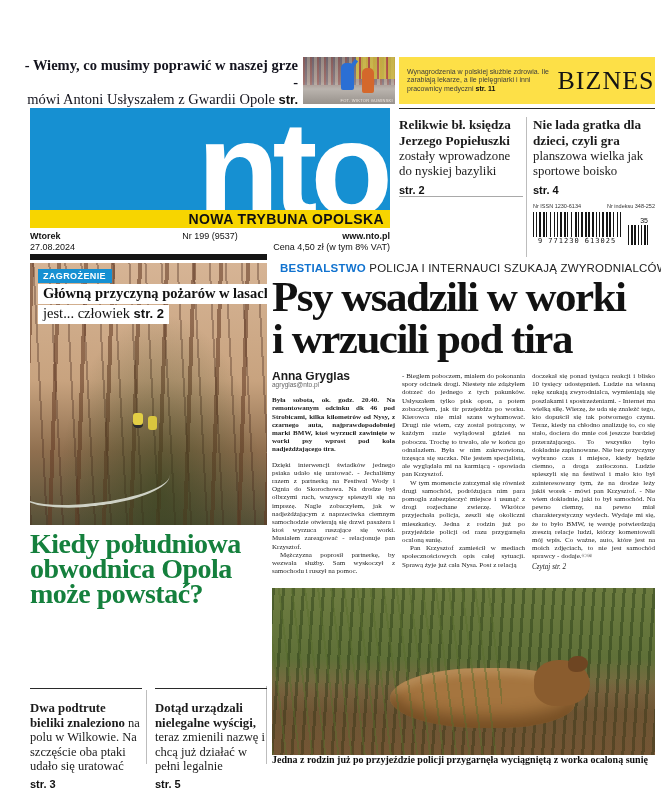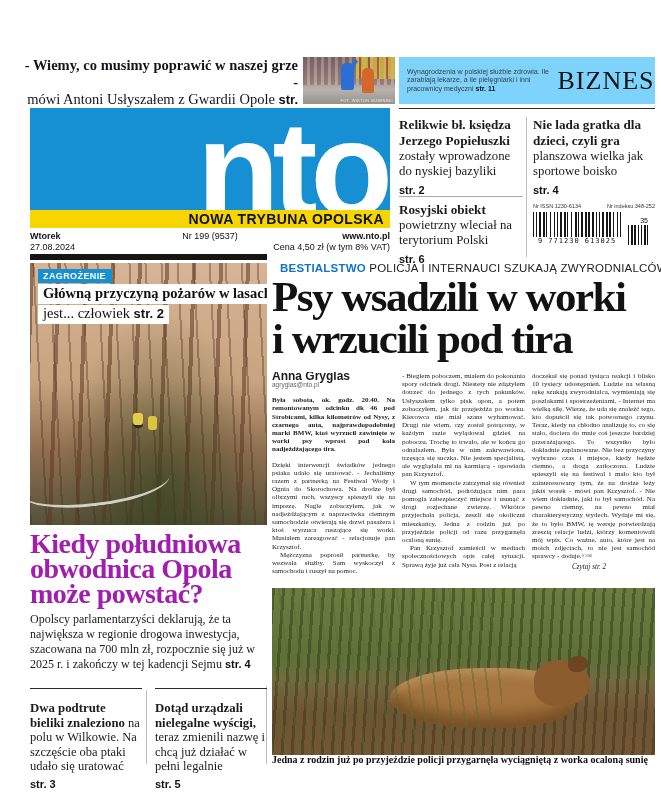--- a/index.html
+++ b/index.html
@@ -17,21 +17,21 @@
   .hb-seats{position:absolute;right:0;top:0;width:42%;height:46%;opacity:.75;
     background:repeating-linear-gradient(90deg,#d8c23a 0 3px,#b8463a 3px 5px,#d8c23a 5px 9px);}
   .hb-crowd{position:absolute;left:0;top:0;width:100%;height:60%;opacity:.6;
     background:repeating-linear-gradient(90deg,rgba(150,40,40,.5) 0 2px,rgba(60,60,100,.4) 2px 4px,rgba(220,210,190,.4) 4px 7px);}
   .hb-pblue{position:absolute;left:38px;top:6px;width:13px;height:27px;background:#2b6fd4;border-radius:5px 5px 2px 2px;}
   .hb-parm{position:absolute;left:48px;top:2px;width:4px;height:12px;background:#2b6fd4;transform:rotate(35deg);}
   .hb-porange{position:absolute;left:59px;top:11px;width:12px;height:25px;background:#d4682b;border-radius:5px 5px 2px 2px;}
   .hb-credit{position:absolute;right:2px;bottom:1px;font-size:4px;letter-spacing:.3px;color:#f0e9e2;text-transform:uppercase;}
 
   
-  .biznes{left:399px;top:57px;width:256px;height:47px;background:#7dd3fc;display:flex;align-items:center;}
+  .biznes{left:399px;top:57px;width:256px;height:47px;background:#fde047;display:flex;align-items:center;}
   .biznes-text{width:148px;padding:4px 2px 4px 8px;font-size:7px;line-height:8.6px;color:#3c3c3c;}
   .biznes-text .pref{font-size:7px;}
   .biznes-logo{flex:1;text-align:center;font-family:"Liberation Serif",serif;font-size:26px;
     letter-spacing:1px;color:#141414;}
 
   
   .rrule{left:399px;top:108px;width:256px;border-top:1.5px solid #2a2a2a;}
   .brief{font-family:"Liberation Serif",serif;font-size:12.8px;line-height:15px;color:#1b1b1b;}
   .brief b{font-size:13.2px;}
   .brief .pref{display:block;font-size:11px;margin-top:4px;}
@@ -79,21 +79,21 @@
     border-radius:50%;transform:rotate(-7deg);}
   .fire-label{position:absolute;left:8px;top:6px;background:#1690d2;color:#fff;font-weight:bold;
     font-size:9px;letter-spacing:.4px;padding:2px 6px 2px 5px;}
   .fire-h1{position:absolute;left:8px;top:21px;background:#fff;color:#111;white-space:nowrap;
     font-family:"Liberation Serif",serif;font-weight:bold;font-size:14.5px;padding:1px 5px 2px;}
   .fire-h2{position:absolute;left:8px;top:42px;background:#fff;color:#111;white-space:nowrap;
     font-family:"Liberation Serif",serif;font-size:14.5px;padding:0 5px 2px;}
   .fire-h2 .pref{font-size:13px;}
 
   .obw-h{left:30px;top:531px;width:240px;font-family:"Liberation Serif",serif;font-weight:bold;
-    font-size:28px;line-height:25px;letter-spacing:-.5px;color:#a21caf;}
+    font-size:28px;line-height:25px;letter-spacing:-.5px;color:#15803d;}
   .obw-p{left:30px;top:612px;width:240px;font-family:"Liberation Serif",serif;font-size:12px;
     line-height:15px;color:#1b1b1b;}
   .obw-p .pref{font-size:11px;}
 
   .bb-wrap{left:30px;top:688px;width:237px;display:flex;}
   .bb-col{width:112px;border-top:1.5px solid #2a2a2a;padding-top:12px;
     font-family:"Liberation Serif",serif;font-size:12.5px;line-height:14.5px;color:#1b1b1b;}
   .bb-col b{font-size:12.8px;}
   .bb-col .pref{display:block;font-size:11px;margin-top:3px;}
   .bb-gap{width:13px;}
@@ -107,21 +107,21 @@
   .main-h{left:272px;top:276px;width:385px;font-family:"Liberation Serif",serif;font-weight:bold;
     font-size:43px;line-height:42px;letter-spacing:-1.5px;color:#121212;}
   .cols{left:272px;top:372px;width:383px;height:216px;display:flex;gap:7px;overflow:hidden;}
   .col{width:123px;font-family:"Liberation Serif",serif;font-size:7px;line-height:8.2px;
     text-align:justify;color:#1c1c1c;}
   .byline{font-family:"Liberation Sans",sans-serif;font-weight:bold;font-size:12px;line-height:9px;text-align:left;}
   .bymail{font-family:"Liberation Sans",sans-serif;font-size:6.5px;color:#666;text-align:left;margin-bottom:7px;}
   .lead{font-weight:bold;margin-bottom:7px;}
   .para{margin:0 0 0 0;}
   .para + .para{text-indent:8px;}
-  .readmore{font-style:italic;font-size:7.2px;margin-top:2px;text-align:left;margin-left:40px;}
+  .readmore{font-style:italic;font-size:7.2px;margin-top:2px;text-align:left;}
 
   .dogphoto{left:272px;top:588px;width:383px;height:167px;overflow:hidden;
     background:
       linear-gradient(180deg, rgba(0,0,0,0) 55%, rgba(70,45,20,.35) 75%),
       repeating-linear-gradient(94deg, rgba(25,45,12,.38) 0 3px, transparent 3px 10px),
       linear-gradient(180deg,#6e7d41 0%,#5f7038 42%,#7d6843 62%,#8d6c46 100%);}
   .dog-body{position:absolute;left:118px;top:80px;width:185px;height:60px;background:#a5753f;
     border-radius:55% 45% 45% 55%;box-shadow:inset 0 -12px 16px rgba(60,30,5,.45), inset 0 6px 8px rgba(255,230,180,.25);}
   .dog-head{position:absolute;left:262px;top:72px;width:56px;height:46px;background:#8a5c2e;
     border-radius:50% 60% 55% 45%;}
@@ -165,25 +165,20 @@
     <span class="pref">str. 2</span>
   </div>
 
   <div class="abs brief briefB">
     <b>Nie lada gratka dla dzieci, czyli gra</b>
     <span>planszowa wielka jak sportowe boisko</span>
     <span class="pref">str. 4</span>
   </div>
 
   <div class="abs ruleA2"></div>
-  <div class="abs brief briefA2">
-    <b>Rosyjski obiekt</b>
-    <span>powietrzny wleciał na terytorium Polski</span>
-    <span class="pref">str. 6</span>
-  </div>
 
   <div class="abs bcblock">
     <div class="bclabels">
       <span>Nr ISSN 1230-6134</span>
       <span>Nr indeksu 348-252</span>
     </div>
     <div class="bcrow">
       <div class="bcmain">
         <div class="bcbars"></div>
         <div class="bcdigits">9 771230 613025</div>
@@ -219,22 +214,20 @@
     <div class="hose"></div>
     <div class="ff1"></div>
     <div class="ff2"></div>
     <div class="fire-label">ZAGROŻENIE</div>
     <div class="fire-h1">Główną przyczyną pożarów w lasach</div>
     <div class="fire-h2"><span>jest... człowiek</span>
       <b class="pref">str. 2</b></div>
   </div>
 
   <div class="abs obw-h">Kiedy południowa obwodnica Opola może powstać?</div>
-  <div class="abs obw-p"><span>Opolscy parlamentarzyści deklarują, że ta największa w regionie drogowa inwestycja, szacowana na 700 mln zł, rozpocznie się już w 2025 r. i zakończy w tej kadencji Sejmu</span>
-    <b class="pref">str. 4</b></div>
 
   <div class="abs vruleBB1"></div>
   <div class="abs vruleBB2"></div>
   <div class="abs bb-wrap">
     <div class="bb-col">
       <b>Dwa podtrute bieliki znaleziono</b>
       <span>na polu w Wilkowie. Na szczęście oba ptaki udało się uratować</span>
       <span class="pref">str. 3</span>
     </div>
     <div class="bb-gap"></div>

